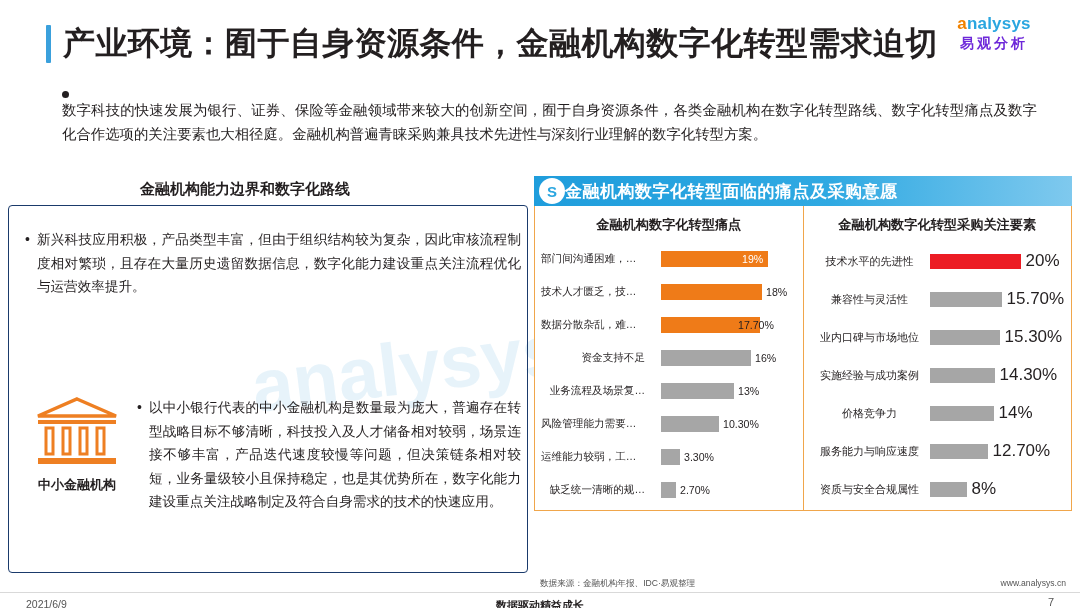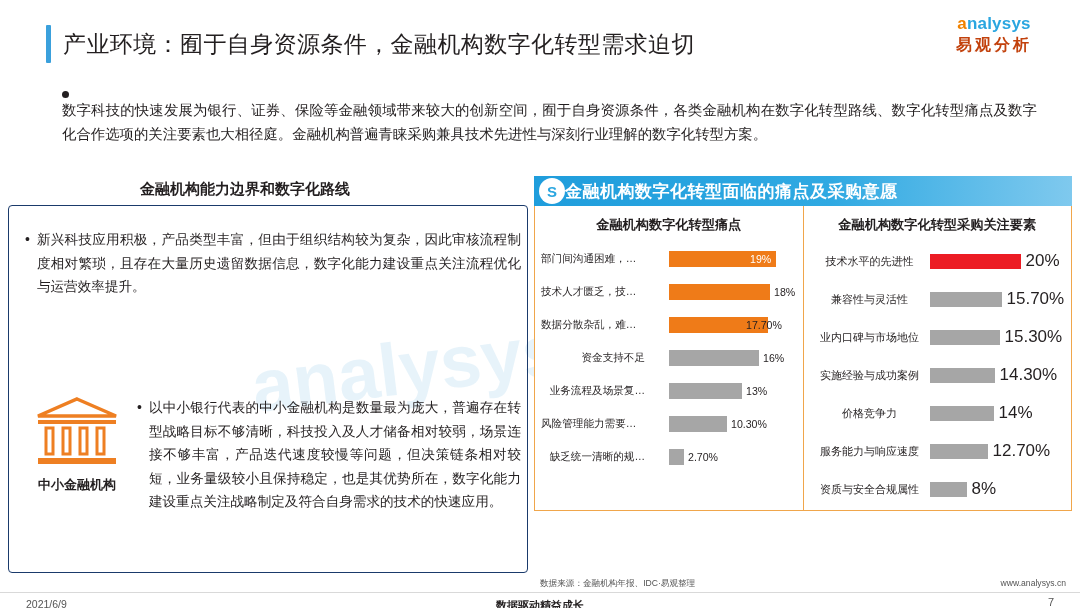--- a/index.html
+++ b/index.html
@@ -13,30 +13,30 @@
   }
   
   .title-bar{
     position:absolute;left:46px;top:22px;width:900px;height:44px;
     display:flex;align-items:center;
   }
   .title-rule{
     width:5px;height:38px;background:#3aa0dc;margin-right:12px;border-radius:1px;
   }
   .title-text{
-    font-size:23px;font-weight:normal;color:#231f20;letter-spacing:.4px;white-space:nowrap;
+    font-size:32px;font-weight:bold;color:#231f20;letter-spacing:.4px;white-space:nowrap;
   }
   .logo{
     position:absolute;right:26px;top:14px;width:120px;text-align:center;
   }
   .logo-word{
     font-size:17px;color:#2aa6e0;font-weight:bold;letter-spacing:.2px;
   }
   .logo-word .a{color:#f08200;}
-  .logo-sub{font-size:16px;color:#c2410c;font-weight:bold;letter-spacing:3px;margin-top:1px;}
+  .logo-sub{font-size:14px;color:#6d28d9;font-weight:bold;letter-spacing:3px;margin-top:1px;}
 
   
   .intro{
     position:absolute;left:62px;top:82px;width:975px;display:flex;flex-direction:column;
   }
   .intro .dot{
     width:7px;height:7px;border-radius:50%;background:#231f20;margin-top:9px;margin-right:12px;flex:none;
   }
   .intro p{
     margin:0;font-size:14.4px;line-height:24px;color:#231f20;text-align:justify;
@@ -91,21 +91,21 @@
   .rp-half{flex:1;box-sizing:border-box;padding:6px 6px 0 6px;}
   .rp-half.left-half{border-right:1px solid #f0a64b;}
   .rp-sub{
     text-align:center;font-size:13.2px;font-weight:bold;color:#231f20;margin:4px 0 8px;
   }
 
   
   .bar-row{display:flex;align-items:center;height:33px;}
   .bar-label{
     width:104px;flex:none;text-align:right;font-size:10.6px;color:#231f20;
-    padding-right:24px;white-space:nowrap;overflow:hidden;text-overflow:ellipsis;
+    padding-right:16px;white-space:nowrap;overflow:hidden;text-overflow:ellipsis;
   }
   .bar-wrap{flex:1;display:flex;align-items:center;position:relative;}
   .bar{height:16px;background:#a6a6a6;}
   .bar.hl{background:#ef7b18;}
   .bar-val{font-size:10.6px;color:#231f20;margin-left:4px;white-space:nowrap;}
   .bar-val.inside{position:absolute;color:#fff;margin-left:0;}
 
   
   .list-row{display:flex;align-items:center;height:38px;}
   .list-label{
@@ -236,20 +236,27 @@
             </div>
           </div>
           <div class="bar-row">
             <div class="bar-label">风险管理能力需要提高</div>
             <div class="bar-wrap">
               <div class="bar" style="width: 58px;"></div>
               <div class="bar-val">10.30%</div>
             </div>
           </div>
           <div class="bar-row">
+            <div class="bar-label">运维能力较弱，工具…</div>
+            <div class="bar-wrap">
+              <div class="bar" style="width: 19px;"></div>
+              <div class="bar-val">3.30%</div>
+            </div>
+          </div>
+          <div class="bar-row">
             <div class="bar-label">缺乏统一清晰的规…</div>
             <div class="bar-wrap">
               <div class="bar" style="width: 15px;"></div>
               <div class="bar-val">2.70%</div>
             </div>
           </div>
         </div>
     </div>
 
     <div class="rp-half">

